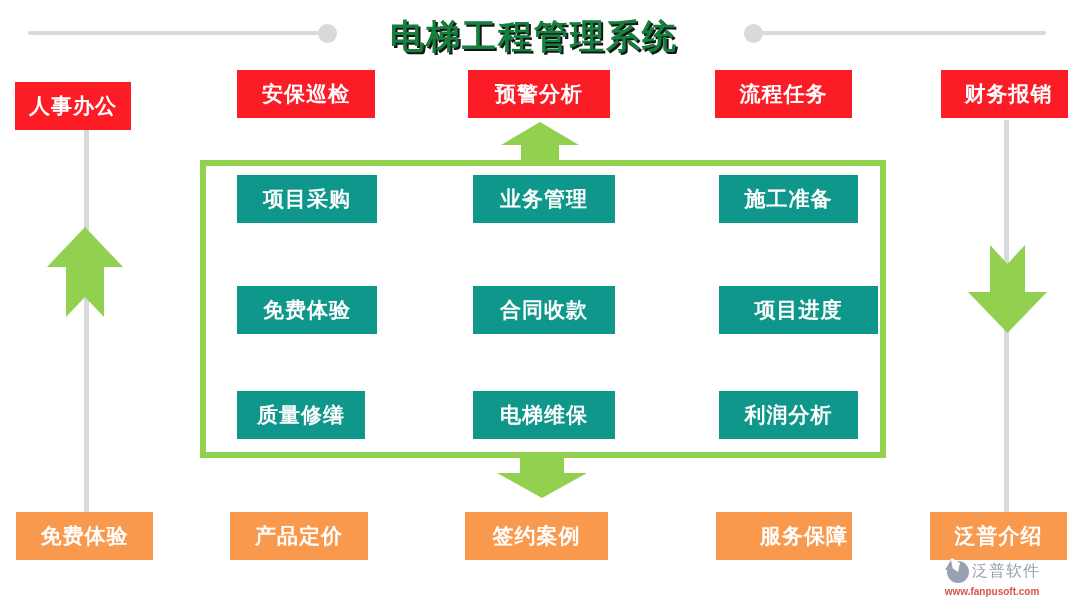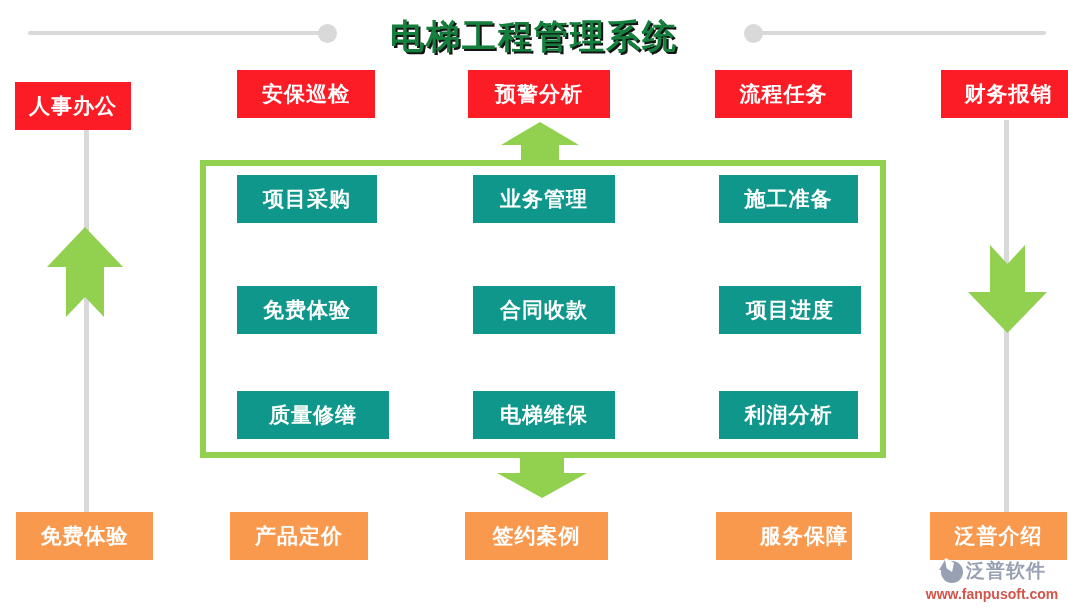--- a/index.html
+++ b/index.html
@@ -29,22 +29,22 @@
   .module-box {
     left:200px; top:160px; width:686px; height:298px;
     border:6px solid #92d050; background:transparent;
   }
   .arrow-svg { position:absolute; display:block; }
   .logo-wrap {
     left:922px; top:557px; width:140px;
     display:flex; flex-direction:column; align-items:center;
   }
   .logo-row { display:flex; align-items:center; gap:2px; }
-  .logo-name { font-size:19px; font-weight:bold; color:#97a1b3; letter-spacing:1px; white-space:nowrap; }
-  .logo-url  { font-size:14px; font-weight:bold; color:#d4544a; margin-top:1px; white-space:nowrap; }
+  .logo-name { font-size:16px; font-weight:normal; color:#97a1b3; letter-spacing:1px; white-space:nowrap; }
+  .logo-url  { font-size:10px; font-weight:bold; color:#d4544a; margin-top:1px; white-space:nowrap; }
 </style>
 </head>
 <body>
 
 <div class="stage">
 
   <div class="abs decor-line" style="left:28px; top:31px; width:294px;"></div>
   <div class="abs decor-dot" style="left:318px; top:24px;"></div>
   <div class="abs page-title">电梯工程管理系统</div>
   <div class="abs decor-dot" style="left:744px; top:24px;"></div>
@@ -94,24 +94,24 @@
     </div>
   <div class="btn btn-teal" style="left:719px; top:175px; width:139px;">
       <span>施工准备</span>
     </div>
   <div class="btn btn-teal" style="left:237px; top:286px; width:140px;">
       <span>免费体验</span>
     </div>
   <div class="btn btn-teal" style="left:473px; top:286px; width:142px;">
       <span>合同收款</span>
     </div>
-  <div class="btn btn-teal" style="left:719px; top:286px; width:142px;">
+  <div class="btn btn-teal" style="left:719px; top:286px; width:159px;">
       <span>项目进度</span>
     </div>
-  <div class="btn btn-teal" style="left:237px; top:391px; width:152px;">
+  <div class="btn btn-teal" style="left:237px; top:391px; width:128px;">
       <span>质量修缮</span>
     </div>
   <div class="btn btn-teal" style="left:473px; top:391px; width:142px;">
       <span>电梯维保</span>
     </div>
   <div class="btn btn-teal" style="left:719px; top:391px; width:139px;">
       <span>利润分析</span>
     </div>
 
   <div class="btn btn-orange" style="left:16px;  top:512px; width:137px;">

